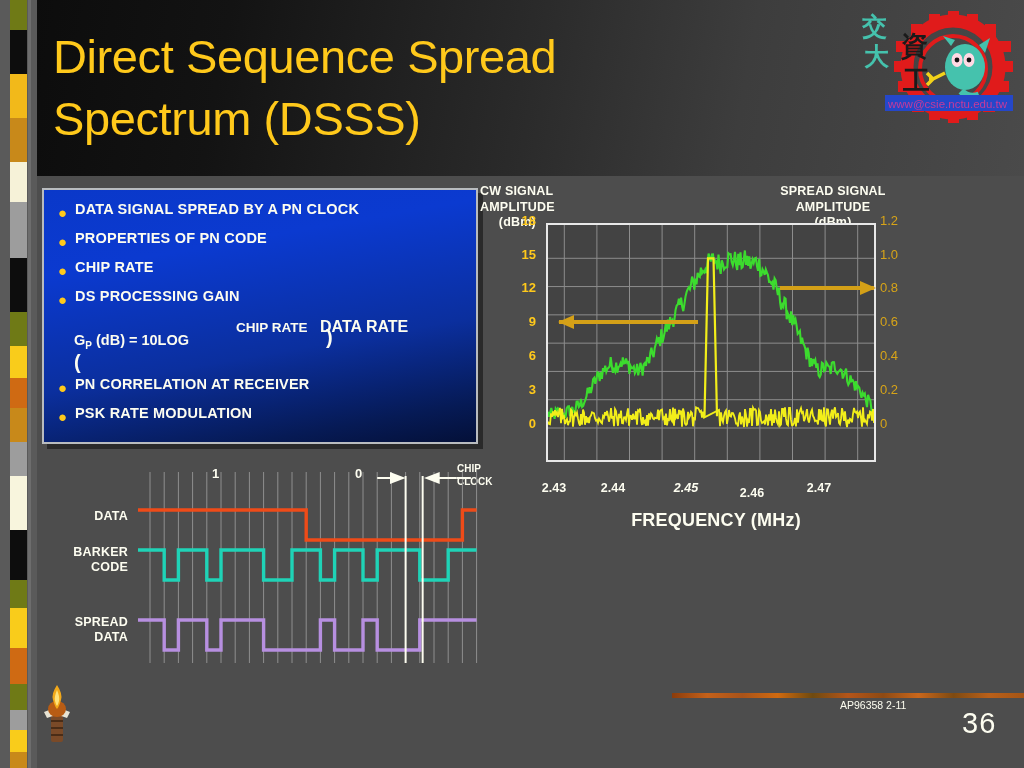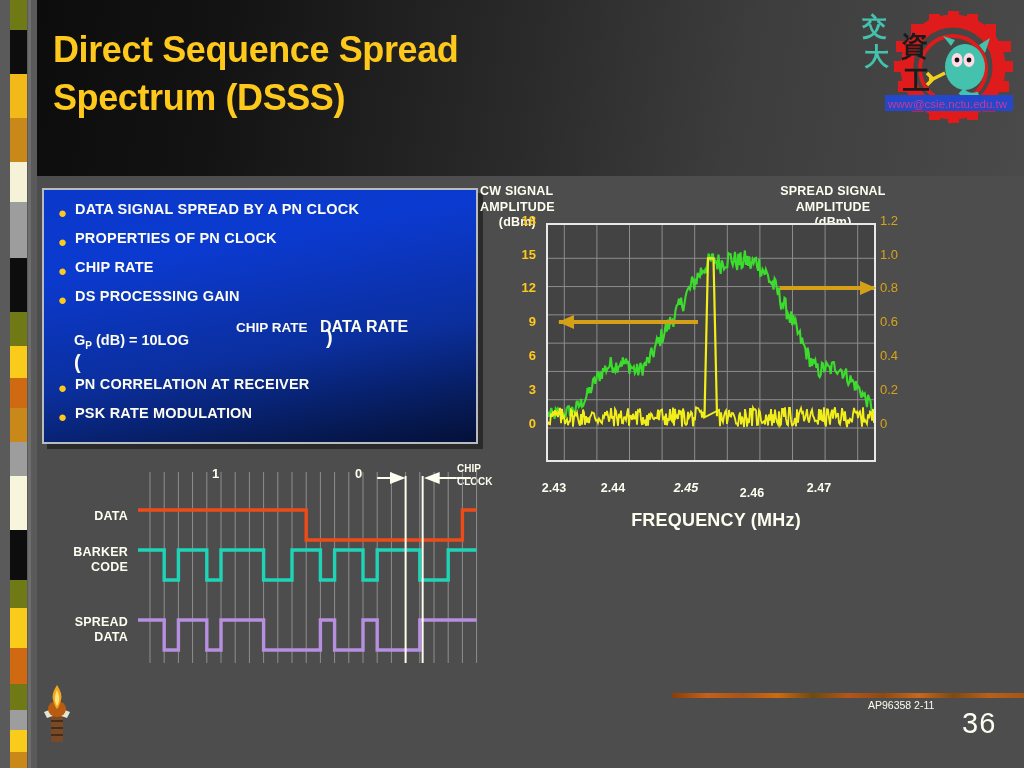--- a/index.html
+++ b/index.html
@@ -10,21 +10,21 @@
     position:relative;
   }
 
   
   #title-band{
     position:absolute; left:0; top:0; width:1024px; height:176px;
     background:linear-gradient(100deg,#0b0b0b 0%,#131313 22%,#2b2b2b 52%,#3d3d3d 72%,#4a4a4a 100%);
   }
   #slide-title{
     position:absolute; left:53px; top:26px; width:780px;
-    color:#ffc91b; font-size:36px; line-height:1.32; font-weight:700;
+    color:#ffc91b; font-size:47px; line-height:1.32; font-weight:400;
     letter-spacing:-.4px; white-space:pre-line;
   }
 
   
   #left-strip{
     position:absolute; left:0; top:0; width:37px; height:768px;
     background:#5a5a5a;
   }
   #left-strip .band{ position:absolute; left:10px; width:17px; }
   #strip-edge{
@@ -124,21 +124,21 @@
     position:absolute; left:415px; top:5px; color:#fdfdf0;
     font-size:10px; font-weight:bold; line-height:1.25;
   }
 
   
   #footer-rule{
     position:absolute; left:672px; top:693px; width:352px; height:5px;
     background:linear-gradient(90deg,#8a3c0c,#c4611a,#a8531a,#d06a10,#6e4a10,#b4551a,#8d4a14,#c9671c,#7d4a12,#b9601a,#a45516);
   }
   #footer-code{
-    position:absolute; left:868px; top:699px; color:#fdfdf0; font-size:10.5px;
+    position:absolute; left:840px; top:699px; color:#fdfdf0; font-size:10.5px;
   }
   #page-num{
     position:absolute; left:962px; top:707px; color:#fdfdf0;
     font-size:29px; letter-spacing:1px;
   }
   #torch{ position:absolute; left:40px; top:682px; width:34px; height:62px; }
 </style>
 </head>
 <body>
 
@@ -197,21 +197,21 @@
   </svg>
 </div>
 
 <div id="bullet-box">
   <div class="bullet-row">
     <span class="bullet-dot">●</span>
     <span class="bullet-text">DATA SIGNAL SPREAD BY A PN CLOCK</span>
   </div>
   <div class="bullet-row">
     <span class="bullet-dot">●</span>
-    <span class="bullet-text">PROPERTIES OF PN CLOCK</span>
+    <span class="bullet-text">PROPERTIES OF PN CODE</span>
   </div>
   <div class="bullet-row">
     <span class="bullet-dot">●</span>
     <span class="bullet-text">CHIP RATE</span>
   </div>
   <div class="bullet-row">
     <span class="bullet-dot">●</span>
     <span class="bullet-text">DS PROCESSING GAIN</span>
   </div>
 

